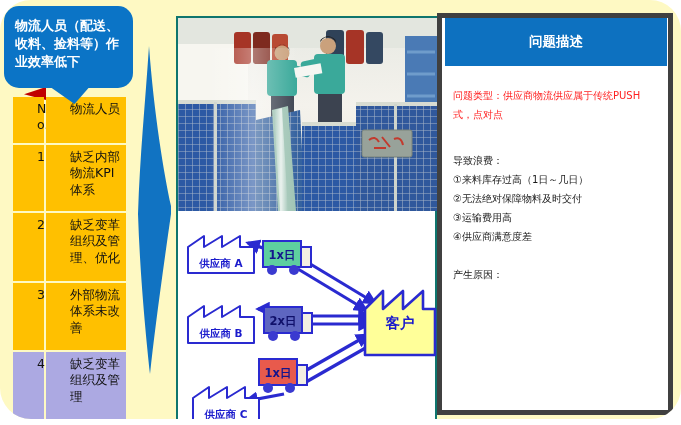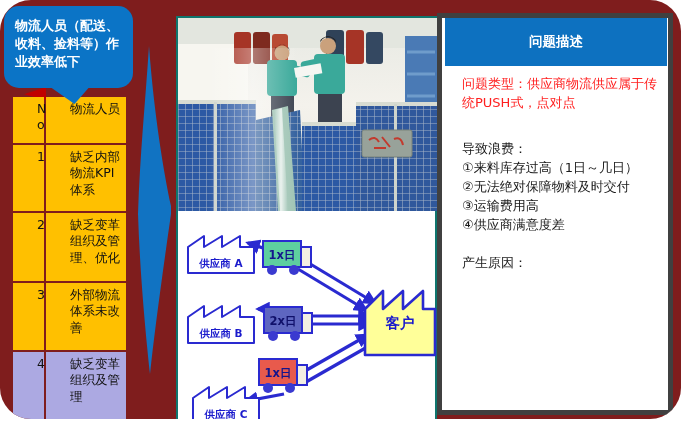--- a/index.html
+++ b/index.html
@@ -1,18 +1,18 @@
 <!DOCTYPE html>
 <html><head>
 <meta charset="utf-8">
 <style>
   * { margin:0; padding:0; box-sizing:border-box; }
   html,body { background:#ffffff; }
   body { font-family:"DejaVu Sans", sans-serif; }
-  #slide { position:relative; width:681px; height:419px; background:#7f1d1d; overflow:hidden;border-radius:31px; }
+  #slide { position:relative; width:681px; height:419px; background:#fef9c3; overflow:hidden;border-radius:31px; }
 
   
   .callout { position:absolute; left:4px; top:6px; width:129px; height:82px;
     background:#0b74c6; border-radius:15px; color:#ffffff; font-weight:bold;
     font-size:13px; line-height:1.38; padding:11px 9px 8px 11px; z-index:3; }
   .callout-tail { position:absolute; left:46px; top:84px; width:46px; height:20px;
     background:#0b74c6; clip-path:polygon(0 0, 100% 0, 62% 100%); z-index:3; }
   .red-sliver { position:absolute; left:24px; top:87px; width:22px; height:13px;
     background:#c00000; clip-path:polygon(0 55%, 100% 0, 100% 100%); z-index:1; }
 
@@ -32,21 +32,21 @@
   .mid-box { position:absolute; left:176px; top:16px; width:261px; height:410px;
     background:#ffffff; border:2px solid #0f766e; z-index:2; }
   .photo { position:absolute; left:0px; top:0px; }
   .flowdiag { position:absolute; left:0px; top:193px; }
 
   
   .desc-panel { position:absolute; left:437px; top:13px; width:236px; height:402px;
     background:#ffffff; border:5px solid #404040; z-index:2; }
   .desc-header { margin:0 1px 0 3px; height:48px; background:#0d71c0; color:#ffffff;
     font-weight:bold; font-size:13.5px; display:flex; align-items:center; justify-content:center; }
-  .desc-body { padding:8px 10px 0 20px; font-size:13px; color:#1a1a1a; line-height:19px; }
+  .desc-body { padding:8px 10px 0 11px; font-size:10px; color:#1a1a1a; line-height:19px;margin-top:12px; }
   .problem-type { color:#ff1f1f; margin-bottom:27px; }
   .waste-block { margin-bottom:19px; }
 </style>
 </head>
 <body>
 
 <div id="slide">
 
   <div class="red-sliver"></div>
 

